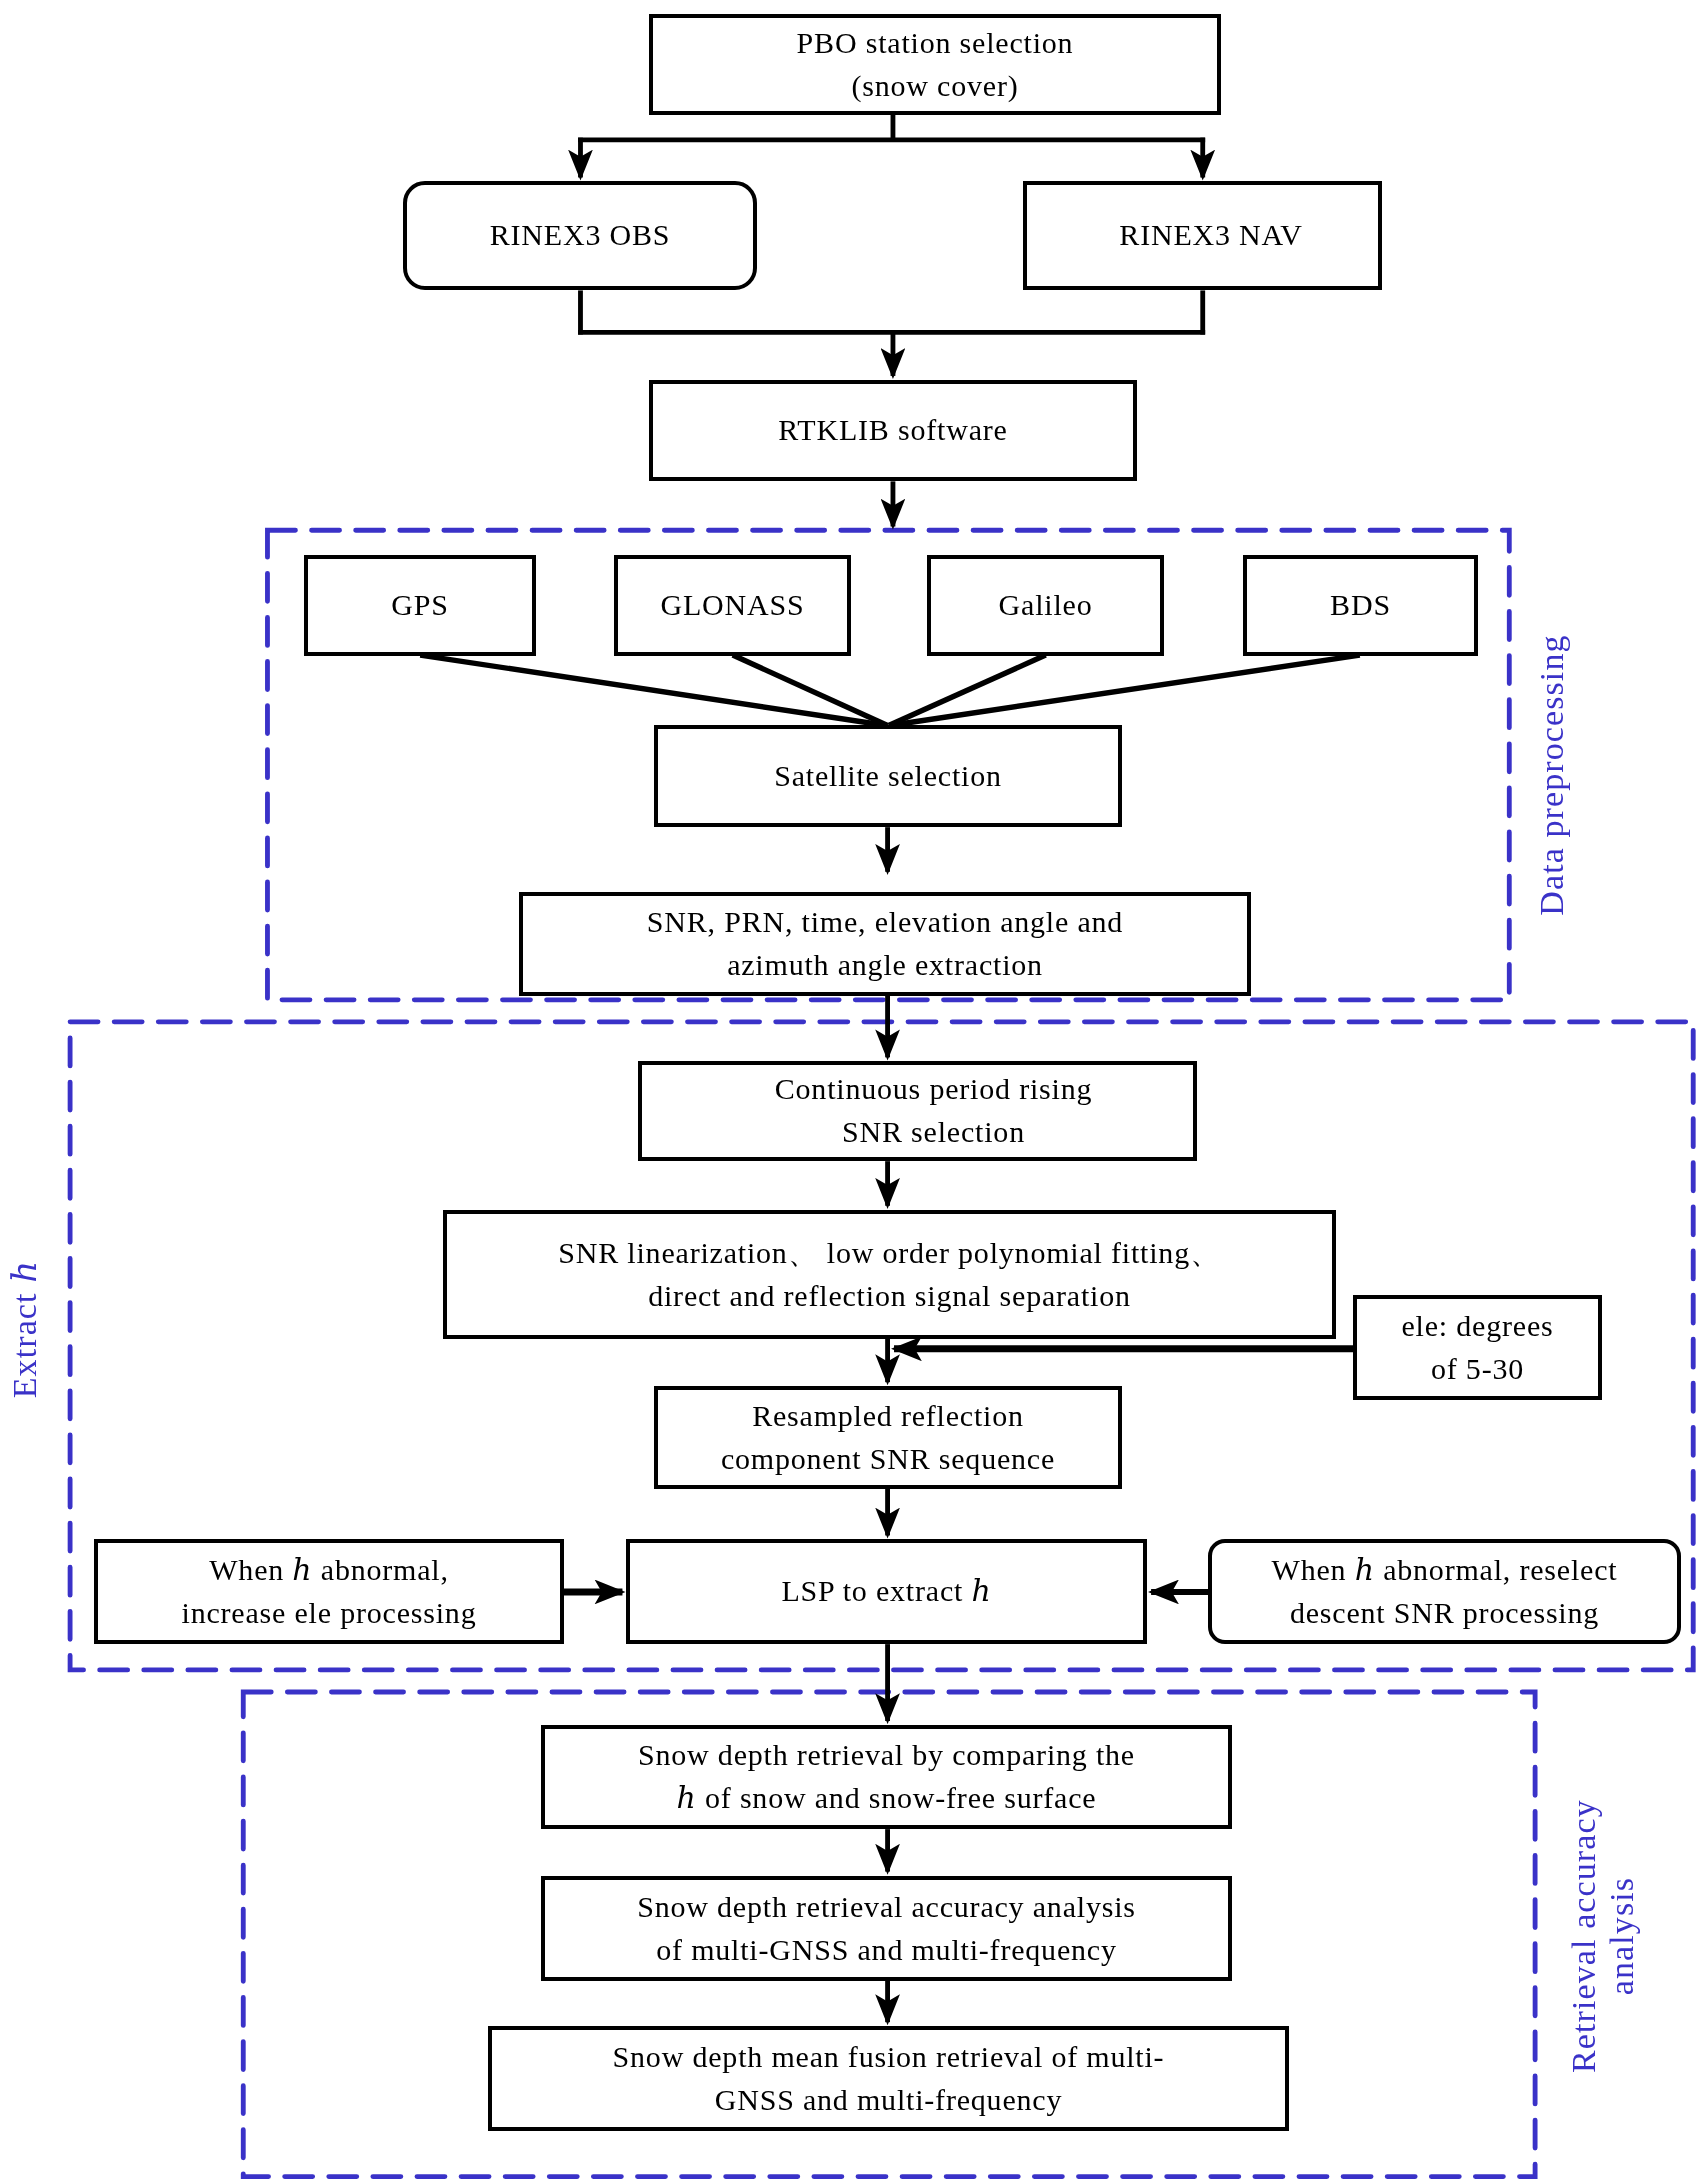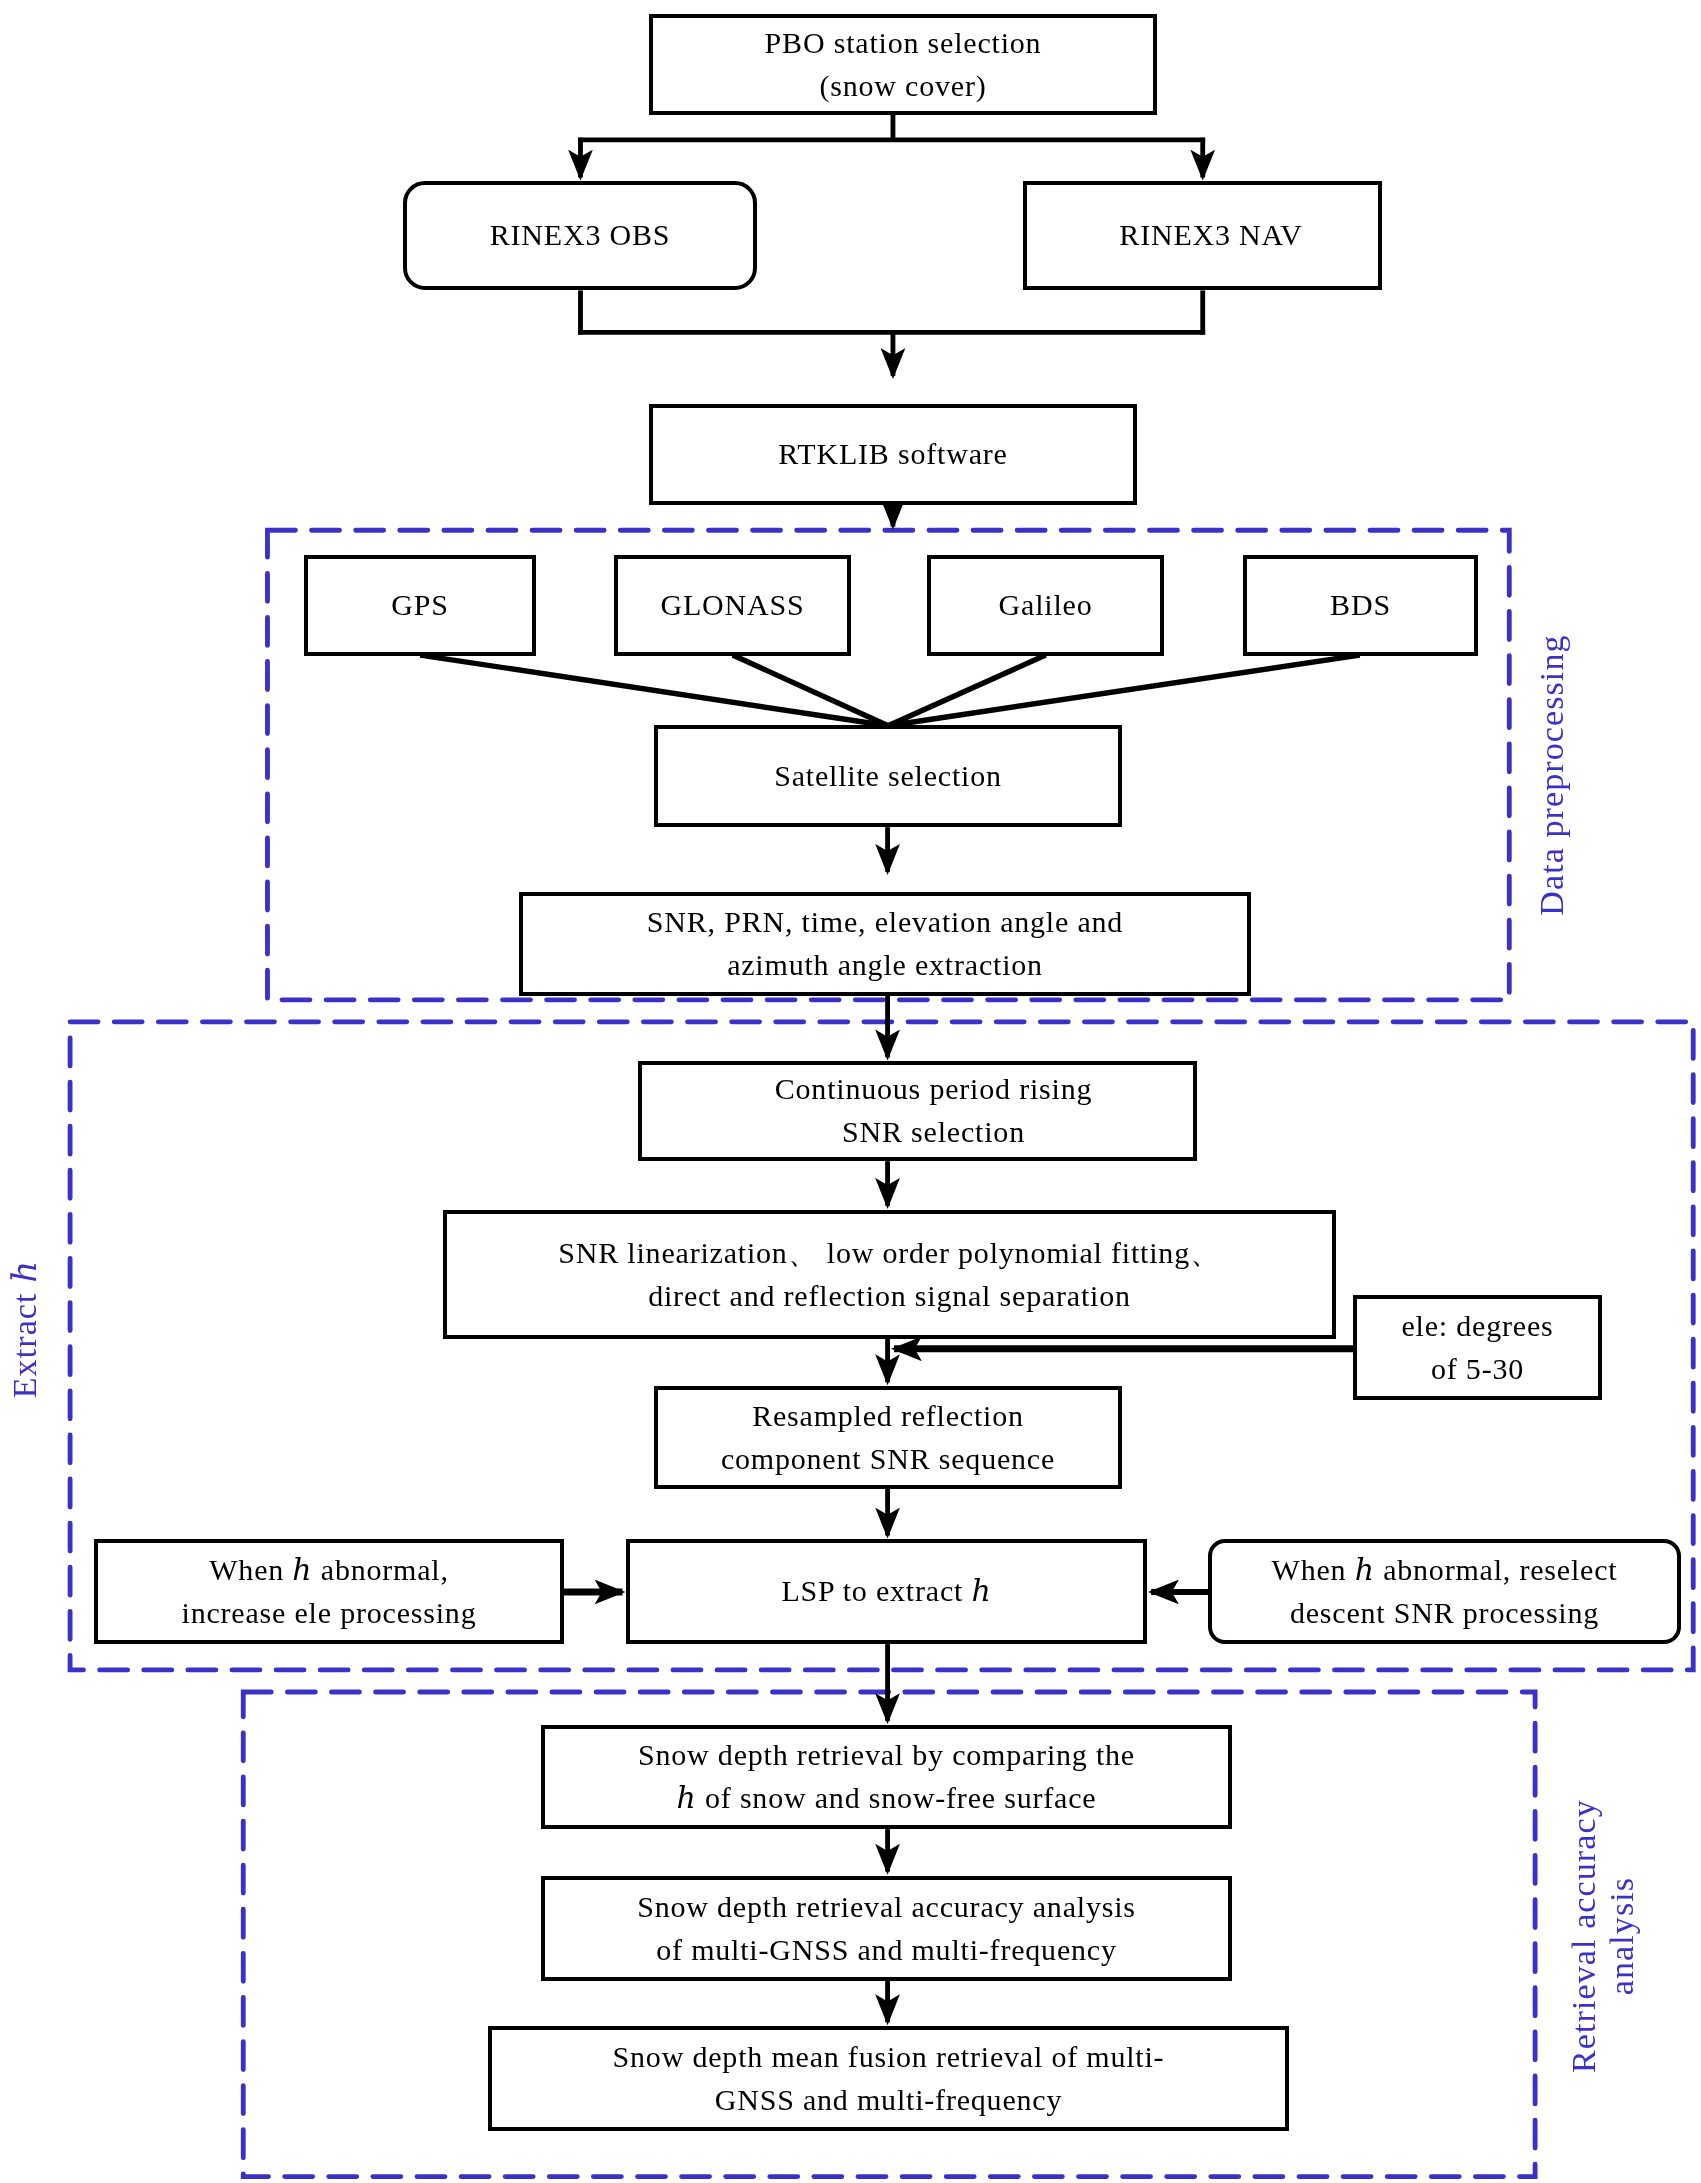--- a/index.html
+++ b/index.html
@@ -73,28 +73,28 @@
     <line x1="1650" y1="2768" x2="1650" y2="2855" stroke="#000" stroke-width="9" marker-end="url(#ah)"></line>
 
     <line x1="1047" y1="2960" x2="1157" y2="2960" stroke="#000" stroke-width="13" marker-end="url(#ah)"></line>
     <line x1="2246" y1="2960" x2="2140" y2="2960" stroke="#000" stroke-width="11" marker-end="url(#ah)"></line>
 
     <line x1="1650" y1="3057" x2="1650" y2="3200" stroke="#000" stroke-width="9" marker-end="url(#ah)"></line>
     <line x1="1650" y1="3401" x2="1650" y2="3480" stroke="#000" stroke-width="9" marker-end="url(#ah)"></line>
     <line x1="1650" y1="3682" x2="1650" y2="3760" stroke="#000" stroke-width="9" marker-end="url(#ah)"></line>
   </svg>
 
-  <div class="node" style="left:649px;top:14px;width:508px;height:101px;">PBO station selection
+  <div class="node" style="left:649px;top:14px;width:572px;height:101px;">PBO station selection
 (snow cover)</div>
 
   <div class="node" style="left:403px;top:181px;width:354px;height:109px;border-radius:22px;">RINEX3 OBS</div>
 
   <div class="node" style="left:1023px;top:181px;width:359px;height:109px;padding-left:17px;">RINEX3 NAV</div>
 
-  <div class="node" style="left:649px;top:380px;width:488px;height:101px;margin-top:24px;">RTKLIB software</div>
+  <div class="node" style="left:649px;top:380px;width:488px;height:101px;">RTKLIB software</div>
 
   <div class="node" style="left:304px;top:555px;width:232px;height:101px;">GPS</div>
 
   <div class="node" style="left:614px;top:555px;width:237px;height:101px;">GLONASS</div>
 
   <div class="node" style="left:927px;top:555px;width:237px;height:101px;">Galileo</div>
 
   <div class="node" style="left:1243px;top:555px;width:235px;height:101px;">BDS</div>
 
   <div class="node" style="left:654px;top:725px;width:468px;height:102px;">Satellite selection</div>

